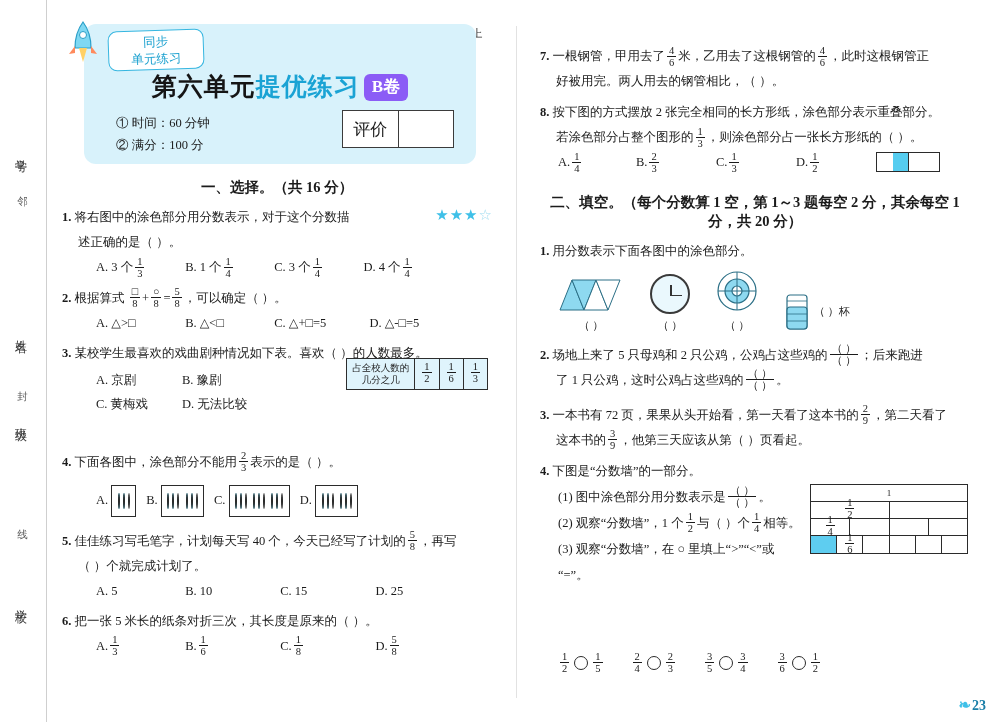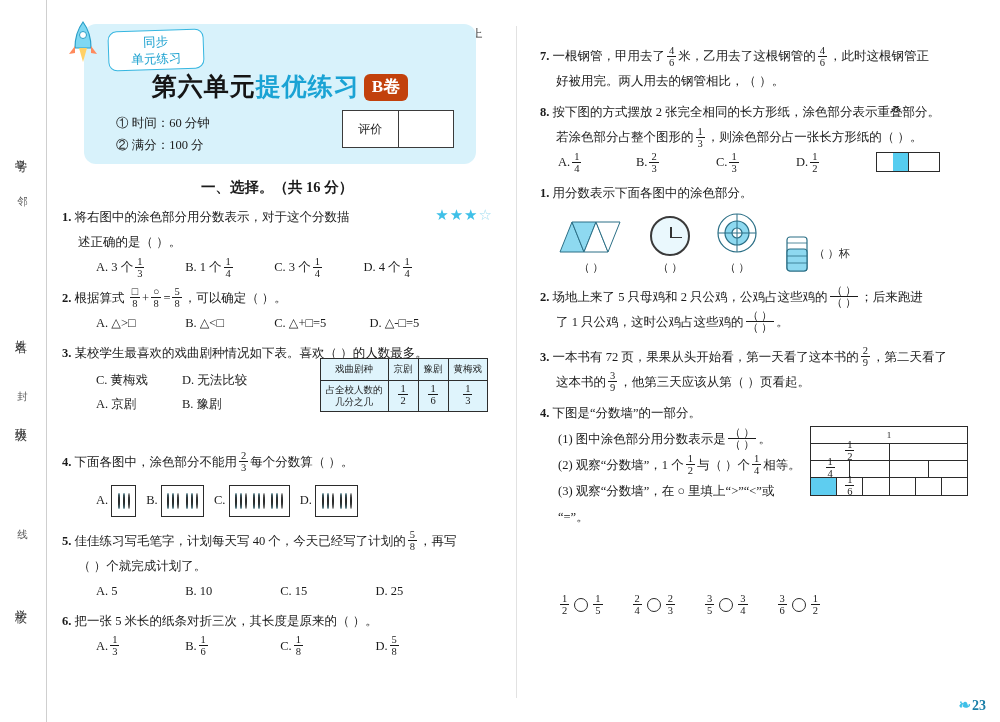--- a/index.html
+++ b/index.html
@@ -60,40 +60,40 @@
     transform:rotate(-2deg);
   }
   .title-row {
     position:absolute; left:0; top:46px; width:392px;
     text-align:center;
   }
   .t-black { font-size:25px; font-weight:bold; color:#151515; letter-spacing:1px; }
   .t-blue { font-size:25px; font-weight:bold; color:#1aa3d4; letter-spacing:1px; }
   .t-badge {
     display:inline-block;
-    background:#c2410c; color:#ffffff;
+    background:#8b5cf6; color:#ffffff;
     font-size:17px; font-weight:bold;
     border-radius:6px;
     padding:1px 8px 3px 8px;
     margin-left:4px;
     vertical-align:3px;
   }
   .meta {
     position:absolute; left:32px; top:88px;
     font-size:12.5px; line-height:22px; color:#1b1b1b;
   }
   .eval-box {
     position:absolute; left:258px; top:86px;
     width:112px; height:38px;
     border:1px solid #3b3b3b; background:#fff;
     display:flex;
   }
   .eval-box span {
     flex:1; display:flex; align-items:center; justify-content:center;
-    font-size:12px;
+    font-size:17px;
   }
   .eval-box span:first-child { border-right:1px solid #3b3b3b; }
 
   .top-caption {
     position:absolute; left:262px; top:2px;
     font-size:11px; color:#2a2a2a; letter-spacing:.5px;
   }
 
   
   .sec-head {
@@ -256,44 +256,38 @@
       <span class="ow2">C. △+□=5</span>
       <span class="ow2">D. △-□=5</span>
     </div>
 
     <div class="q">
       <span class="num">3.</span>
       <span>某校学生最喜欢的戏曲剧种情况如下表。喜欢（    ）的人数最多。</span>
     </div>
     <div style="position:relative; height:78px;">
       <div class="opts" style="padding-top:2px;">
+        <div><span class="ow1">A. 京剧</span><span class="ow1">B. 豫剧</span></div>
         <div><span class="ow1">C. 黄梅戏</span><span class="ow2">D. 无法比较</span></div>
-        <div><span class="ow1">A. 京剧</span><span class="ow1">B. 豫剧</span></div>
       </div>
       <table class="opera-table">
         <tbody>
-            <tr>
-          <td>戏曲剧种</td>
-          <td>京剧</td>
-          <td>豫剧</td>
-          <td>黄梅戏</td>
-        </tr>
         <tr>
           <td rowspan="1" style="line-height:12px;">占全校人数的<br>几分之几</td>
           <td><span class="frac"><span class="n">1</span><span class="d">2</span></span></td>
           <td><span class="frac"><span class="n">1</span><span class="d">6</span></span></td>
           <td><span class="frac"><span class="n">1</span><span class="d">3</span></span></td>
         </tr>
       </tbody>
         </table>
     </div>
 
     <div class="q">
       <span class="num">4.</span>
-      <span>下面各图中，涂色部分不能用</span><span class="frac"><span class="n">2</span><span class="d">3</span></span><span>每个分数算（    ）。</span>
+      <span>下面各图中，涂色部分不能用</span><span class="frac"><span class="n">2</span><span class="d">3</span></span><span>表示的是（    ）。</span>
     </div>
     <div class="opts" style="display:flex; align-items:center; gap:10px; margin-top:10px;">
       <span><span>A.</span>
         <span class="dotbox">
           <span class="dotrow"><i class="dot fill"></i><i class="dot fill"></i><i class="dot"></i></span>
         </span>
       </span>
       <span><span>B.</span>
         <span class="dotbox">
           <span class="dotrow"><i class="dot fill"></i><i class="dot fill"></i><i class="dot"></i></span>
@@ -358,20 +352,21 @@
     <div class="opts" style="padding-left:18px; display:flex; align-items:center;">
       <span style="width:78px;"><span>A.</span><span class="frac"><span class="n">1</span><span class="d">4</span></span></span>
       <span style="width:80px;"><span>B.</span><span class="frac"><span class="n">2</span><span class="d">3</span></span></span>
       <span style="width:80px;"><span>C.</span><span class="frac"><span class="n">1</span><span class="d">3</span></span></span>
       <span style="width:80px;"><span>D.</span><span class="frac"><span class="n">1</span><span class="d">2</span></span></span>
       <span class="mini-rect">
           <i></i>
         </span>
     </div>
 
+    <div class="sec-head" style="margin-top:18px;">二、填空。（每个分数算 1 空，第 1～3 题每空 2 分，其余每空 1 分，共 20 分）</div>
 
     <div class="q">
       <span class="num">1.</span>
       <span>用分数表示下面各图中的涂色部分。</span>
     </div>
 
     <div class="gfx-row">
       <div class="gfx">
         <svg class="tri-shape" viewBox="0 0 66 34">
           <polygon points="2,32 14,2 26,32" fill="#8ed9f0" stroke="#2b6f86" stroke-width="1"></polygon>

